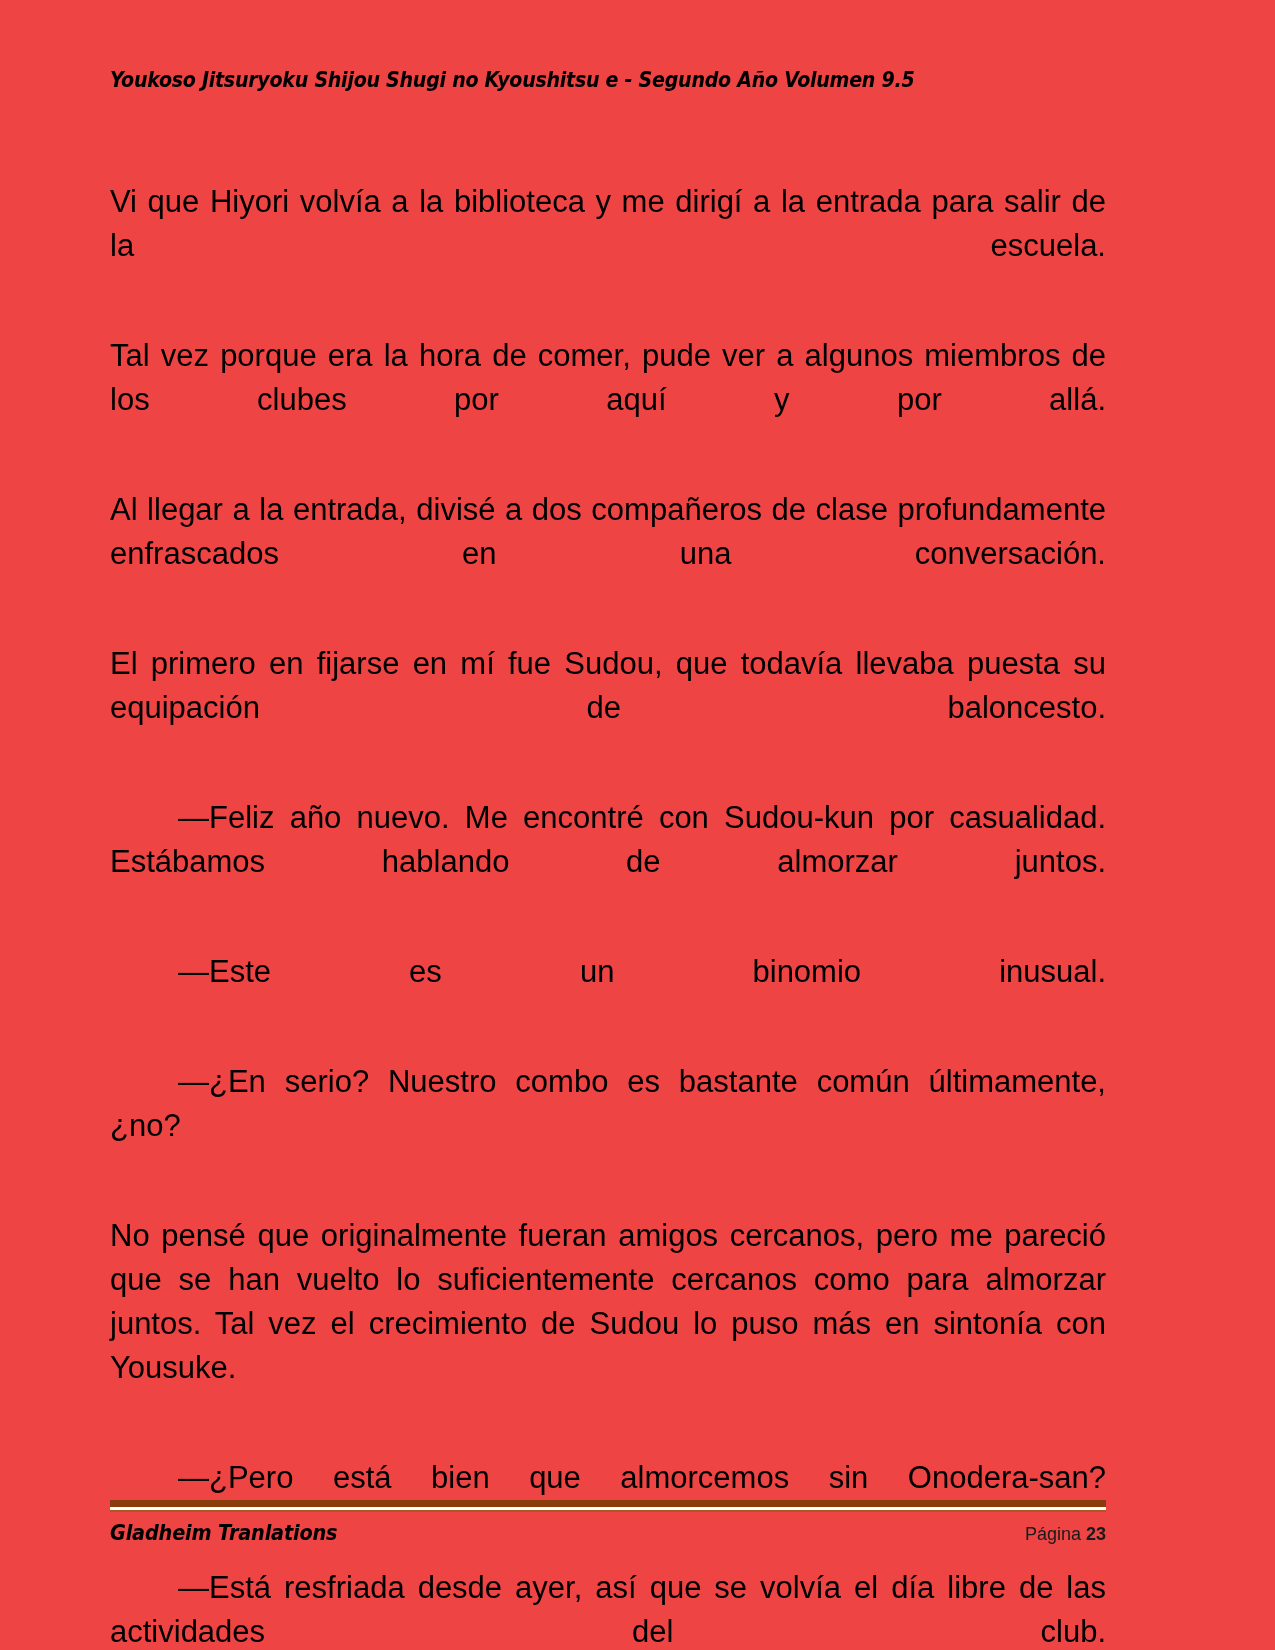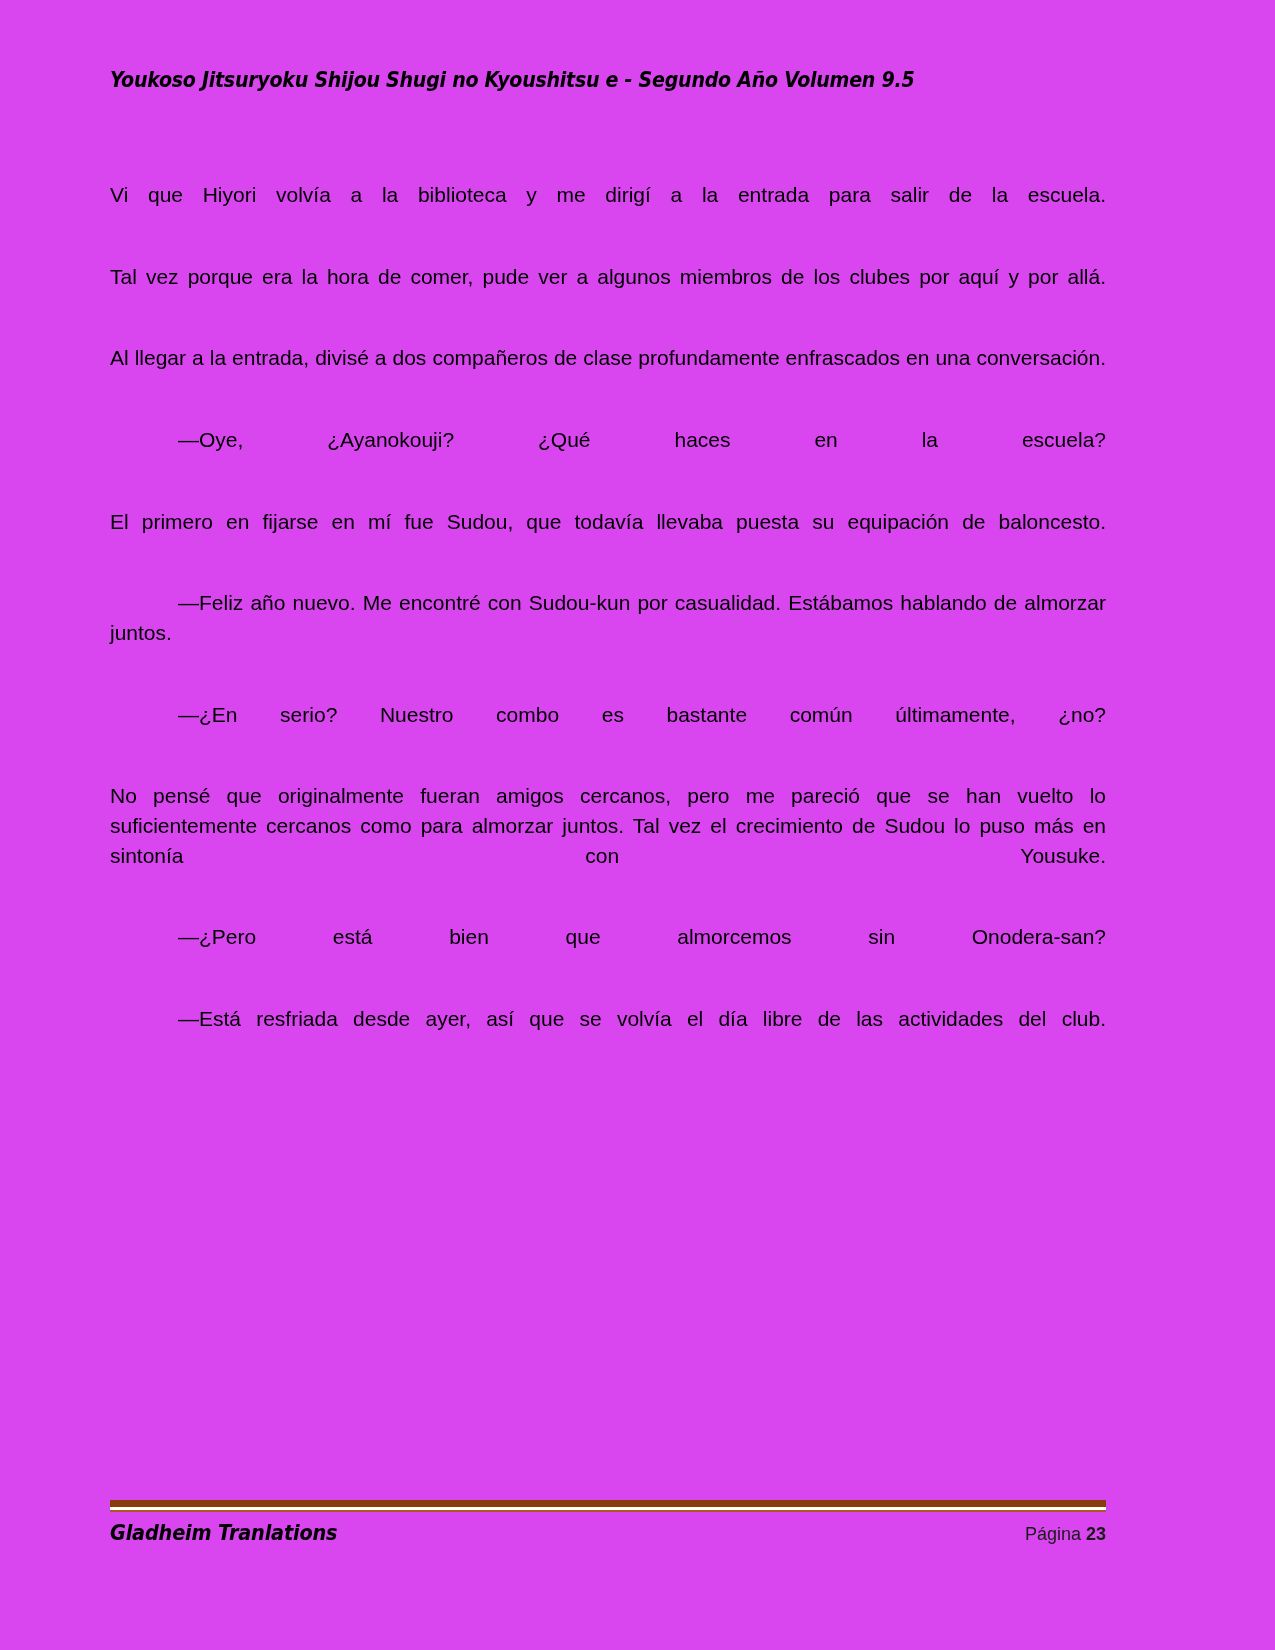--- a/index.html
+++ b/index.html
@@ -8,21 +8,21 @@
     background: #ffffff;
   }
   body {
     font-family: "Liberation Sans", sans-serif;
     color: #000000;
   }
   .page {
     position: relative;
     width: 1275px;
     height: 1650px;
-    background: #d946ef;
+    background: #ef4444;
     overflow: hidden;
     box-sizing: border-box;
     padding-left: 16px;
   }
 
   
   .doc-header {
     position: absolute;
     left: 110px;
     top: 68px;
@@ -52,21 +52,21 @@
     font-family: "Liberation Sans", sans-serif;
     font-weight: bold;
     font-size: 26px;
     line-height: 1.2;
     margin: 0 0 22px 0;
     letter-spacing: 0.2px;
   }
 
   p.para {
     margin: 0 0 22px 0;
-    font-size: 21px;
+    font-size: 31px;
     line-height: 1.42;
     text-align: justify;
     text-justify: inter-word;
     -webkit-hyphens: none;
     hyphens: none;
   }
   p.para:last-child { margin-bottom: 0; }
 
   p.para.dialogue {
     text-indent: 68px;
@@ -134,23 +134,23 @@
 
   <div class="doc-header">
     <div class="doc-header-title">Youkoso Jitsuryoku Shijou Shugi no Kyoushitsu e - Segundo Año Volumen 9.5</div>
   </div>
 
   <div class="content">
     <div id="paragraph-container">
         <p class="para">Vi que Hiyori volvía a la biblioteca y me dirigí a la entrada para salir de la escuela.</p>
         <p class="para">Tal vez porque era la hora de comer, pude ver a algunos miembros de los clubes por aquí y por allá.</p>
         <p class="para">Al llegar a la entrada, divisé a dos compañeros de clase profundamente enfrascados en una conversación.</p>
-        <p class="para dialogue">—Oye, ¿Ayanokouji? ¿Qué haces en la escuela?</p>
         <p class="para">El primero en fijarse en mí fue Sudou, que todavía llevaba puesta su equipación de baloncesto.</p>
         <p class="para dialogue">—Feliz año nuevo. Me encontré con Sudou-kun por casualidad. Estábamos hablando de almorzar juntos.</p>
+        <p class="para dialogue">—Este es un binomio inusual.</p>
         <p class="para dialogue">—¿En serio? Nuestro combo es bastante común últimamente, ¿no?</p>
         <p class="para">No pensé que originalmente fueran amigos cercanos, pero me pareció que se han vuelto lo suficientemente cercanos como para almorzar juntos. Tal vez el crecimiento de Sudou lo puso más en sintonía con Yousuke.</p>
         <p class="para dialogue">—¿Pero está bien que almorcemos sin Onodera-san?</p>
         <p class="para dialogue">—Está resfriada desde ayer, así que se volvía el día libre de las actividades del club.</p>
       </div>
   </div>
 
   <div class="doc-footer">
     <div class="footer-rule-thick" style="background: rgb(138, 61, 12);"></div>
     <div class="footer-rule-gap"></div>

